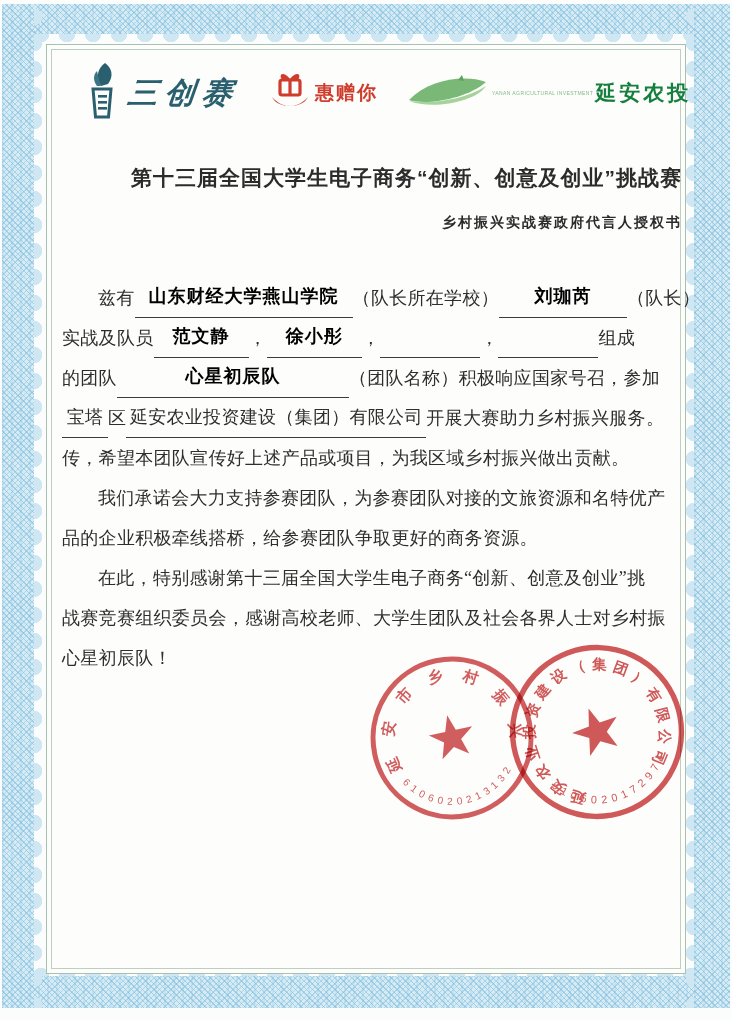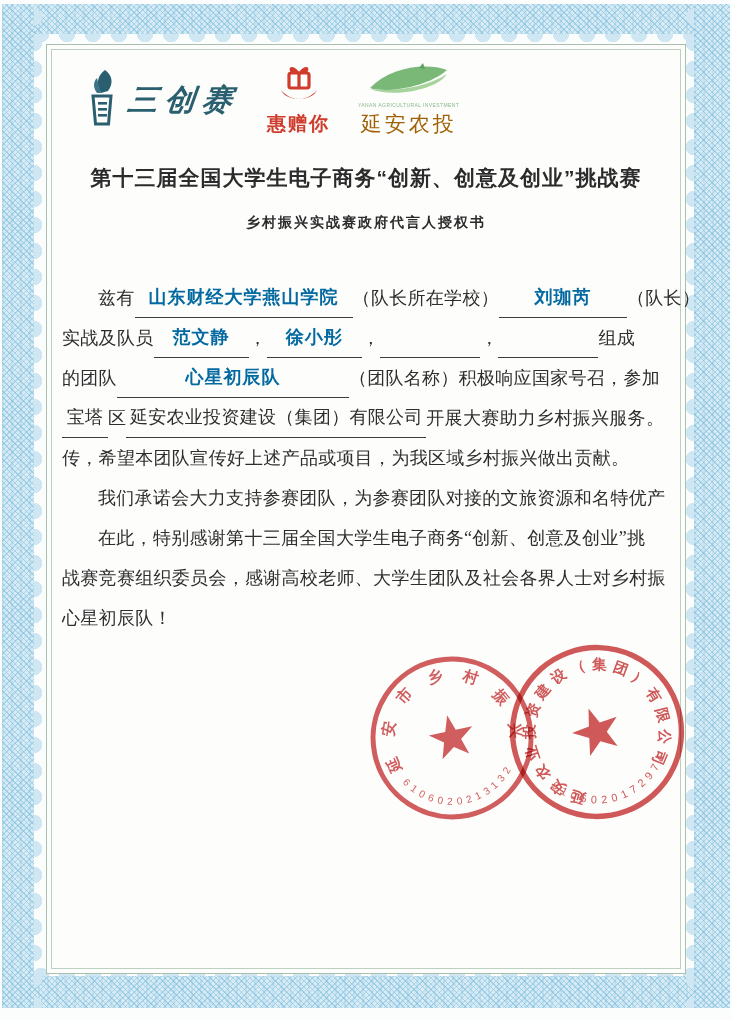--- a/index.html
+++ b/index.html
@@ -37,44 +37,44 @@
     background-image:radial-gradient(circle at 9px 13px, #cfe7f3 0 8px, rgba(255,255,255,0) 8.5px);
     background-size:9px 26px; }
   
   .frame-outer { position:absolute; left:46px; right:46px; top:44px; bottom:46px;
     border:1px solid #a9c0b0; background:#fdfdfc; }
   .frame-inner { position:absolute; left:51px; right:51px; top:49px; bottom:51px;
     border:1px solid #bccfc1; }
   
   .logos { position:absolute; top:62px; left:84px; display:flex; align-items:center; gap:28px; }
   .logo { display:flex; align-items:center; }
-  .logo-col { flex-direction:column; justify-content:center; gap:2px; }
+  .logo-col { flex-direction:row; justify-content:center; gap:2px; }
   .logo-scs-label { font-family:"DejaVu Serif","Liberation Serif",serif;
     font-style:italic; font-weight:bold; font-size:30px; color:#2a5f70;
     letter-spacing:7px; margin-left:8px; transform:skewX(-6deg); }
   .logo-hzn-label { font-family:"Liberation Sans","DejaVu Sans",sans-serif;
     font-weight:bold; font-size:19px; color:#cf3c2c; letter-spacing:2px; }
   .logo-ynt-tagline { font-family:"Liberation Sans","DejaVu Sans",sans-serif;
     font-size:5px; color:#86b888; letter-spacing:.4px; line-height:6px; }
   .logo-ynt-label { font-family:"Liberation Sans","DejaVu Sans",sans-serif;
-    font-weight:normal; font-size:21px; color:#a16207; letter-spacing:3px;text-align:center; }
+    font-weight:bold; font-size:21px; color:#15803d; letter-spacing:3px;text-align:center; }
   
-  .title { position:absolute; top:163px; left:50px; right:50px; text-align:center;
+  .title { position:absolute; top:163px; left:50px; right:50px; text-align:right;
     font-family:"Liberation Sans","DejaVu Sans",sans-serif; color:#2b2b2b; }
   .title .t1 { font-size:21px; font-weight:bold; letter-spacing:1px; line-height:30px; }
   .title .t2 { font-size:14px; font-weight:bold; letter-spacing:2px; line-height:30px; margin-top:14px; }
   
   .body-text { position:absolute; top:278px; left:62px; right:56px;
     font-size:18px; color:#2e2e2e; letter-spacing:.3px; }
   .bline { height:40px; line-height:40px; white-space:nowrap; }
   .bline.indent { padding-left:36px; }
   .blank { display:inline-block; border-bottom:1.5px solid #3c3c3c;
     text-align:center; vertical-align:bottom; line-height:38px; height:40px; }
-  .blank.bold { font-family:Liberation Sans, sans-serif;
-    font-weight:bold; color:#0369a1; letter-spacing:1px; }
+  .blank.bold { font-family:Liberation Mono, monospace;
+    font-weight:bold; color:#000000; letter-spacing:1px; }
   
   .stamp { position:absolute; mix-blend-mode:multiply; }
   .stamp-left  { left:366px; top:652px; width:172px; height:172px;
     transform:rotate(-12deg); opacity:.82; }
   .stamp-right { left:505px; top:640px; width:184px; height:184px;
     transform:rotate(-20deg); opacity:.85; }
   .stamp svg { width:100%; height:100%; }
   .stamp text { font-family:"Liberation Sans","DejaVu Sans",sans-serif; }
 </style>
 </head>
@@ -136,20 +136,21 @@
     <div class="t2">乡村振兴实战赛政府代言人授权书</div>
   </div>
 
   <div class="body-text">
       <div class="bline indent"><span>兹有</span><span class="blank bold" style="min-width: 218px;">山东财经大学燕山学院</span><span>（队长所在学校）</span><span class="blank bold" style="min-width: 128px;">刘珈芮</span><span>（队长）</span></div>
       <div class="bline"><span>实战及队员</span><span class="blank bold" style="min-width: 95px; text-align: center;">范文静</span><span>，</span><span class="blank bold" style="min-width: 95px;">徐小彤</span><span>，</span><span class="blank" style="min-width: 100px;">&nbsp;</span><span>，</span><span class="blank" style="min-width: 100px;">&nbsp;</span><span>组成</span></div>
       <div class="bline"><span>的团队</span><span class="blank bold" style="min-width: 232px;">心星初辰队</span><span>（团队名称）积极响应国家号召，参加</span></div>
       <div class="bline"><span class="blank" style="min-width: 46px;">宝塔</span><span>区</span><span class="blank" style="min-width: 300px;">延安农业投资建设（集团）有限公司</span><span>开展大赛助力乡村振兴服务。</span></div>
       <div class="bline"><span>传，希望本团队宣传好上述产品或项目，为我区域乡村振兴做出贡献。</span></div>
       <div class="bline indent"><span>我们承诺会大力支持参赛团队，为参赛团队对接的文旅资源和名特优产</span></div>
+      <div class="bline"><span>品的企业积极牵线搭桥，给参赛团队争取更好的商务资源。</span></div>
       <div class="bline indent"><span>在此，特别感谢第十三届全国大学生电子商务“创新、创意及创业”挑</span></div>
       <div class="bline"><span>战赛竞赛组织委员会，感谢高校老师、大学生团队及社会各界人士对乡村振</span></div>
       <div class="bline"><span>心星初辰队！</span></div>
     </div>
 
   <div class="stamp stamp-left">
     <svg viewBox="0 0 170 170">
       <defs>
         <path id="s0top" d="M 30.5,104.8 A 58,58 0 1 1 139.5,104.8" fill="none"></path>
         <path id="s0bot" d="M 27.8,118 A 66,66 0 0 0 142.2,118" fill="none"></path>

